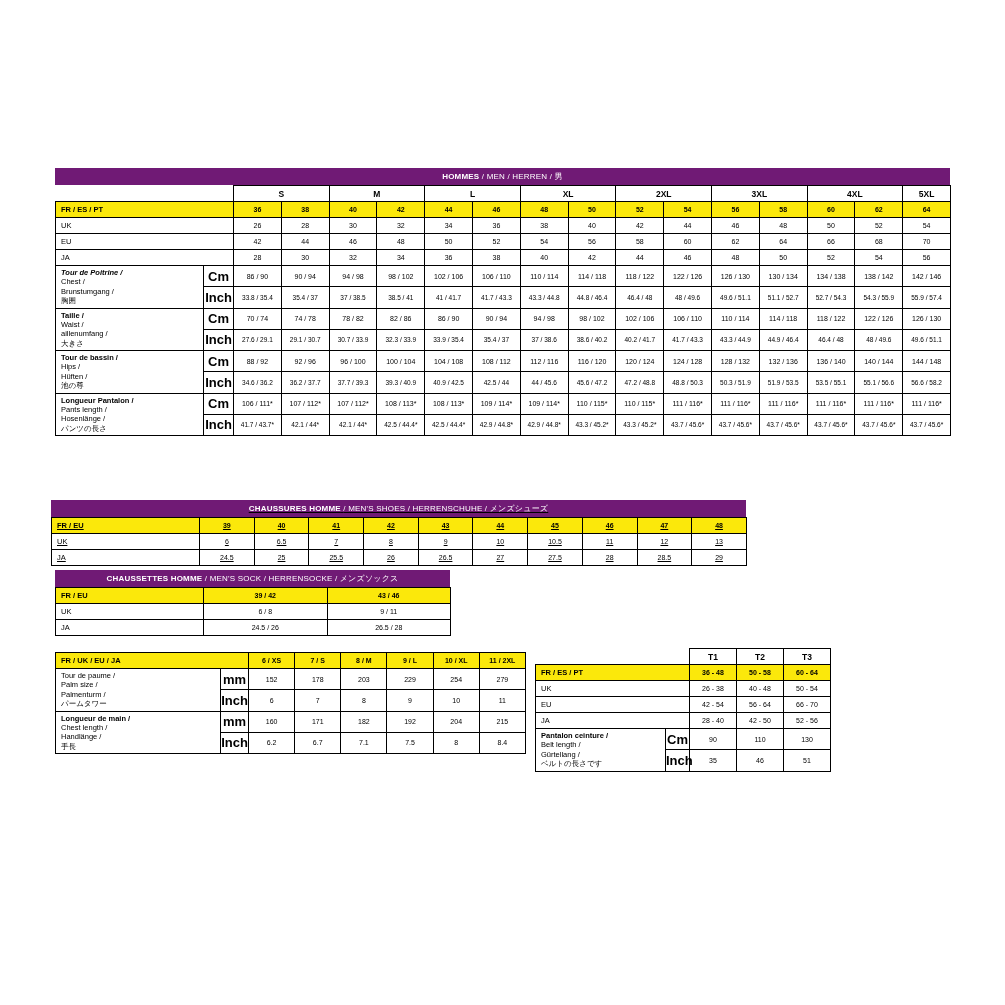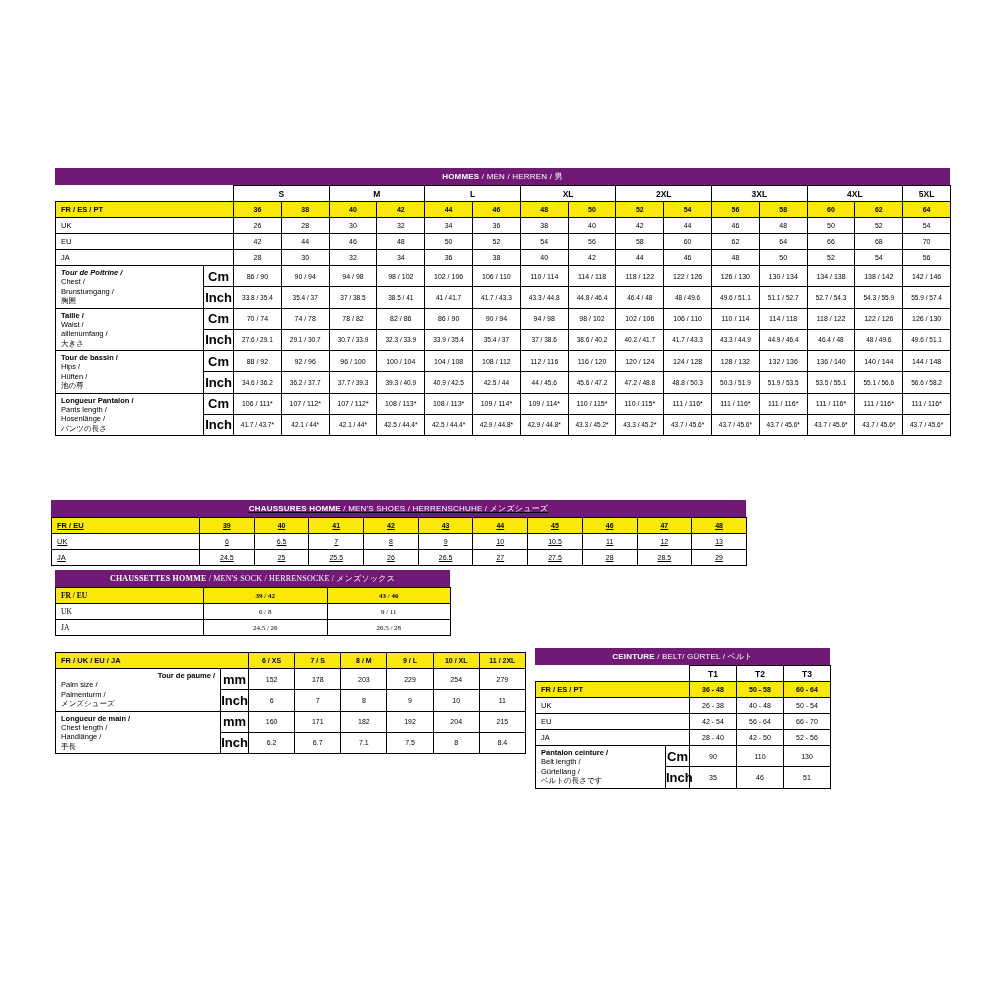--- a/index.html
+++ b/index.html
@@ -17,21 +17,21 @@
   .lbl{text-align:left;padding:2px 5px;font-size:7.5px;line-height:1.25;}
   .sz{font-size:8.5px;font-weight:bold;text-align:center;}
   .val{font-size:7px;text-align:center;}
   .val7{font-size:6.5px;text-align:center;}
   .unit{font-size:13px;font-weight:bold;text-align:center;}
   .nb{border:none;}
 
   
   #men{position:absolute;left:55px;top:168px;width:895px;}
   #shoes{position:absolute;left:51px;top:500px;width:695px;text-decoration:underline;}
-  #socks{position:absolute;left:55px;top:570px;width:395px;font-family:Liberation Serif, serif;}
+  #socks{position:absolute;left:55px;top:570px;width:395px;}
   #gloves{position:absolute;left:55px;top:652px;width:470px;}
   #belt{position:absolute;left:535px;top:648px;width:295px;}
   .tbl{width:100%;}
 
   .cell-h{height:15px;}
 </style>
 </head>
 <body>
 
 <div class="page">
@@ -428,24 +428,24 @@
             <td class="lbl yellow" colspan="2">FR / UK / EU / JA</td>
             <td class="val yellow cell-h">6 / XS</td>
             <td class="val yellow cell-h">7 / S</td>
             <td class="val yellow cell-h">8 / M</td>
             <td class="val yellow cell-h">9 / L</td>
             <td class="val yellow cell-h">10 / XL</td>
             <td class="val yellow cell-h">11 / 2XL</td>
           </tr>
           <tr>
             <td class="lbl" rowspan="2">
-              <div style="font-weight: bold; text-align: right;">Tour de paume /</div>
+              <div style="font-weight: normal;">Tour de paume /</div>
               <div>Palm size /</div>
               <div>Palmenturm /</div>
-              <div>メンズシューズ</div>
+              <div>パームタワー</div>
             </td>
             <td class="unit">mm</td>
             <td class="val">152</td>
             <td class="val">178</td>
             <td class="val">203</td>
             <td class="val">229</td>
             <td class="val">254</td>
             <td class="val">279</td>
           </tr>
           <tr>
@@ -479,24 +479,20 @@
             <td class="val">7.1</td>
             <td class="val">7.5</td>
             <td class="val">8</td>
             <td class="val">8.4</td>
           </tr>
         </tbody>
       </table>
   </div>
 
   <div id="belt">
-    <div class="hdrbar">
-      <span>CEINTURE</span>
-      <span class="light">/ BELT/ GÜRTEL / ベルト</span>
-    </div>
     <table class="tbl" id="belt-table">
         <colgroup>
           <col style="width: 130px;">
           <col style="width: 24px;">
           <col style="width: 47px;">
           <col style="width: 47px;">
           <col style="width: 47px;">
         </colgroup>
         <tbody>
           <tr>

